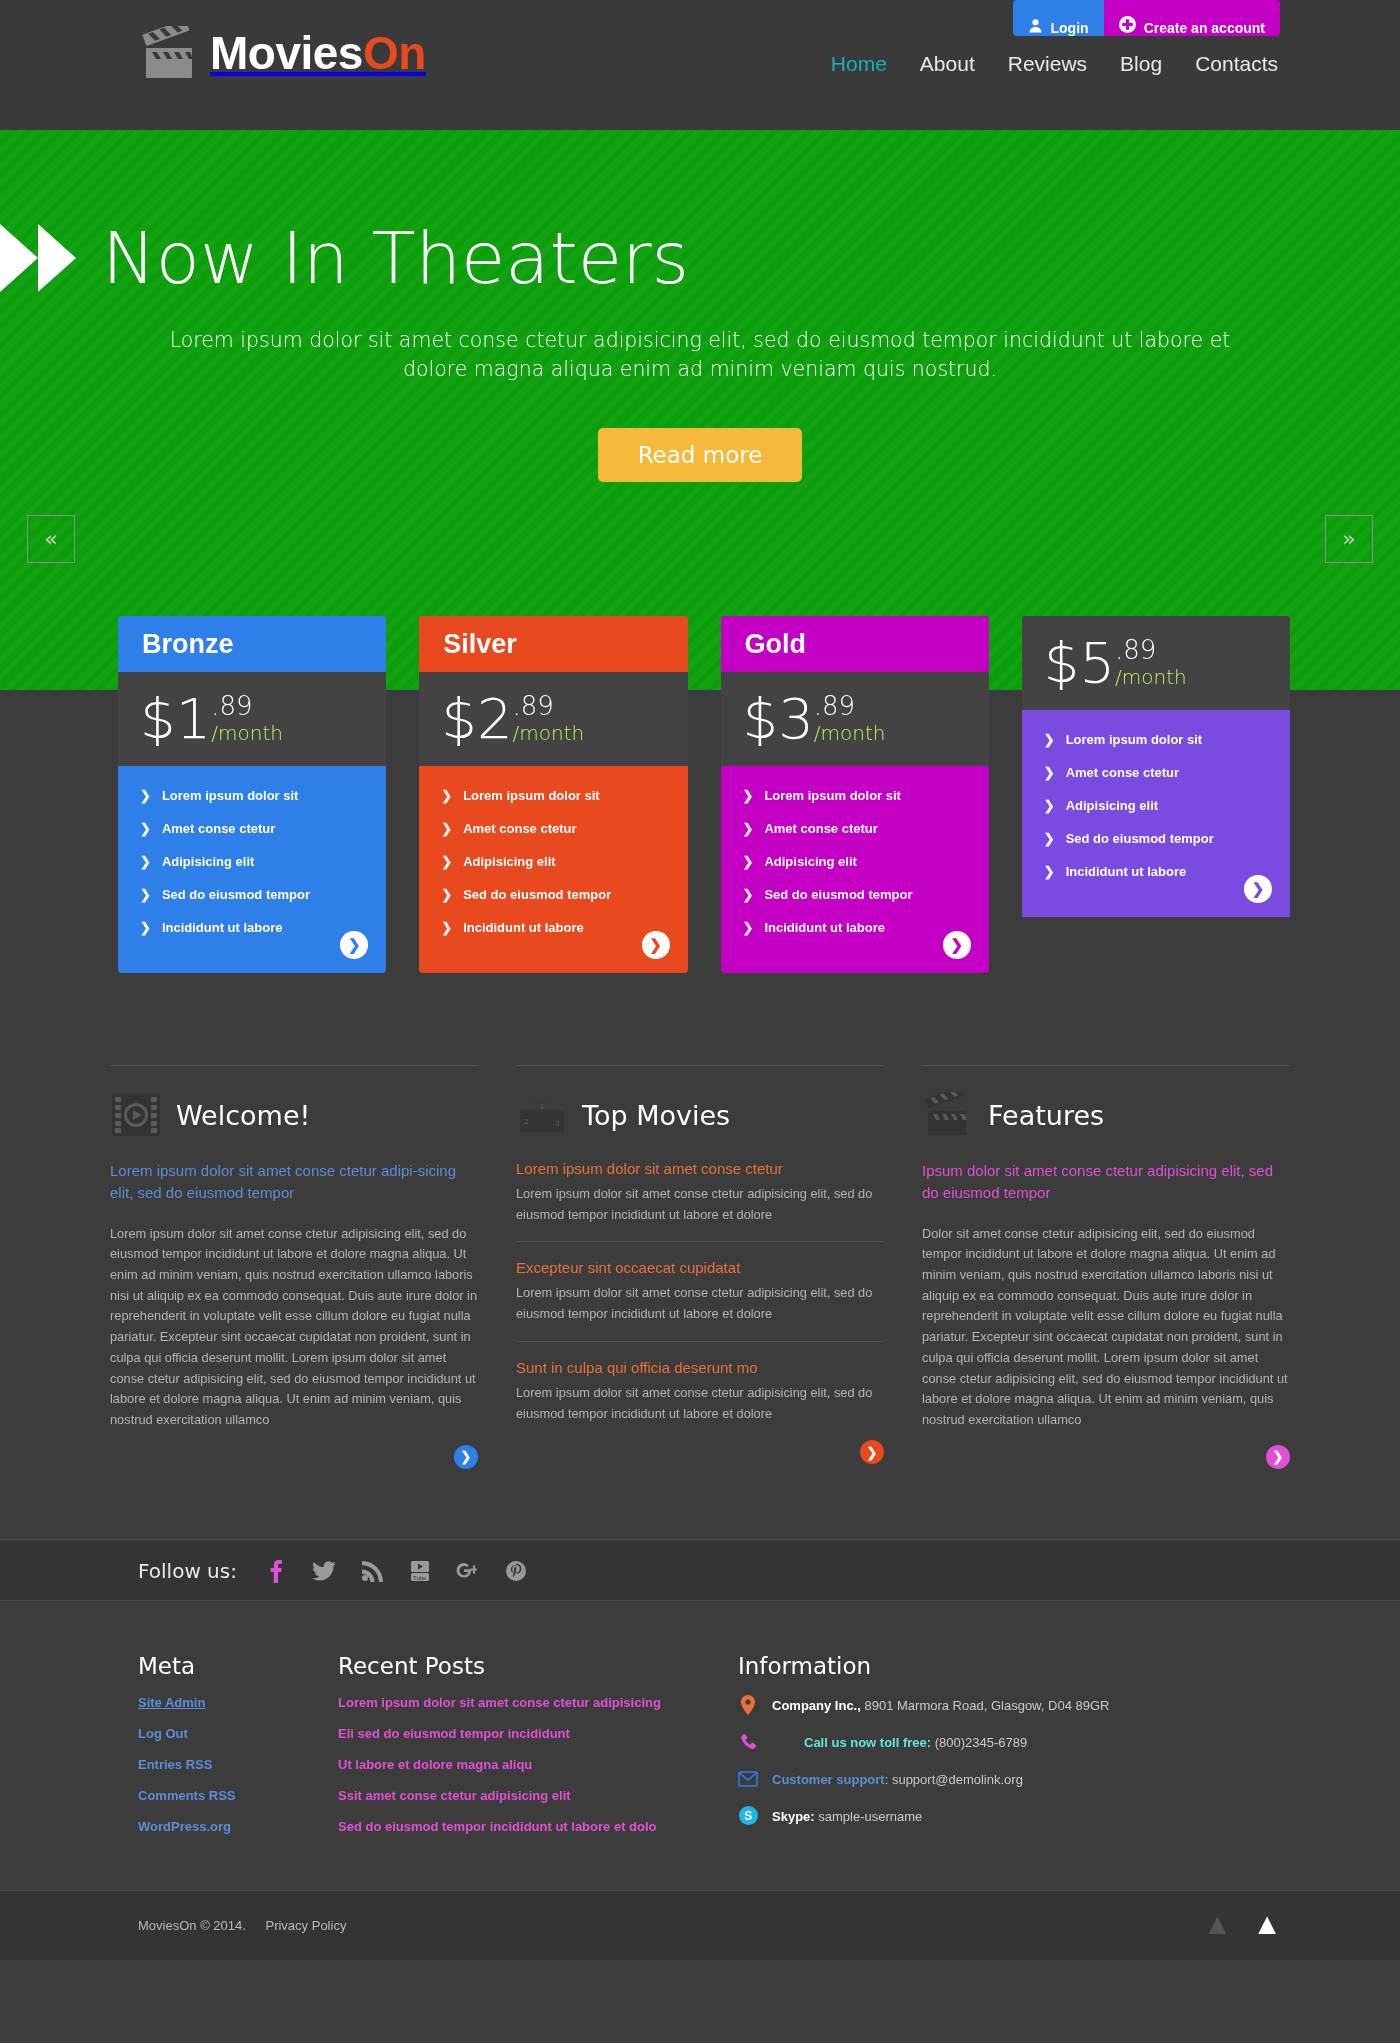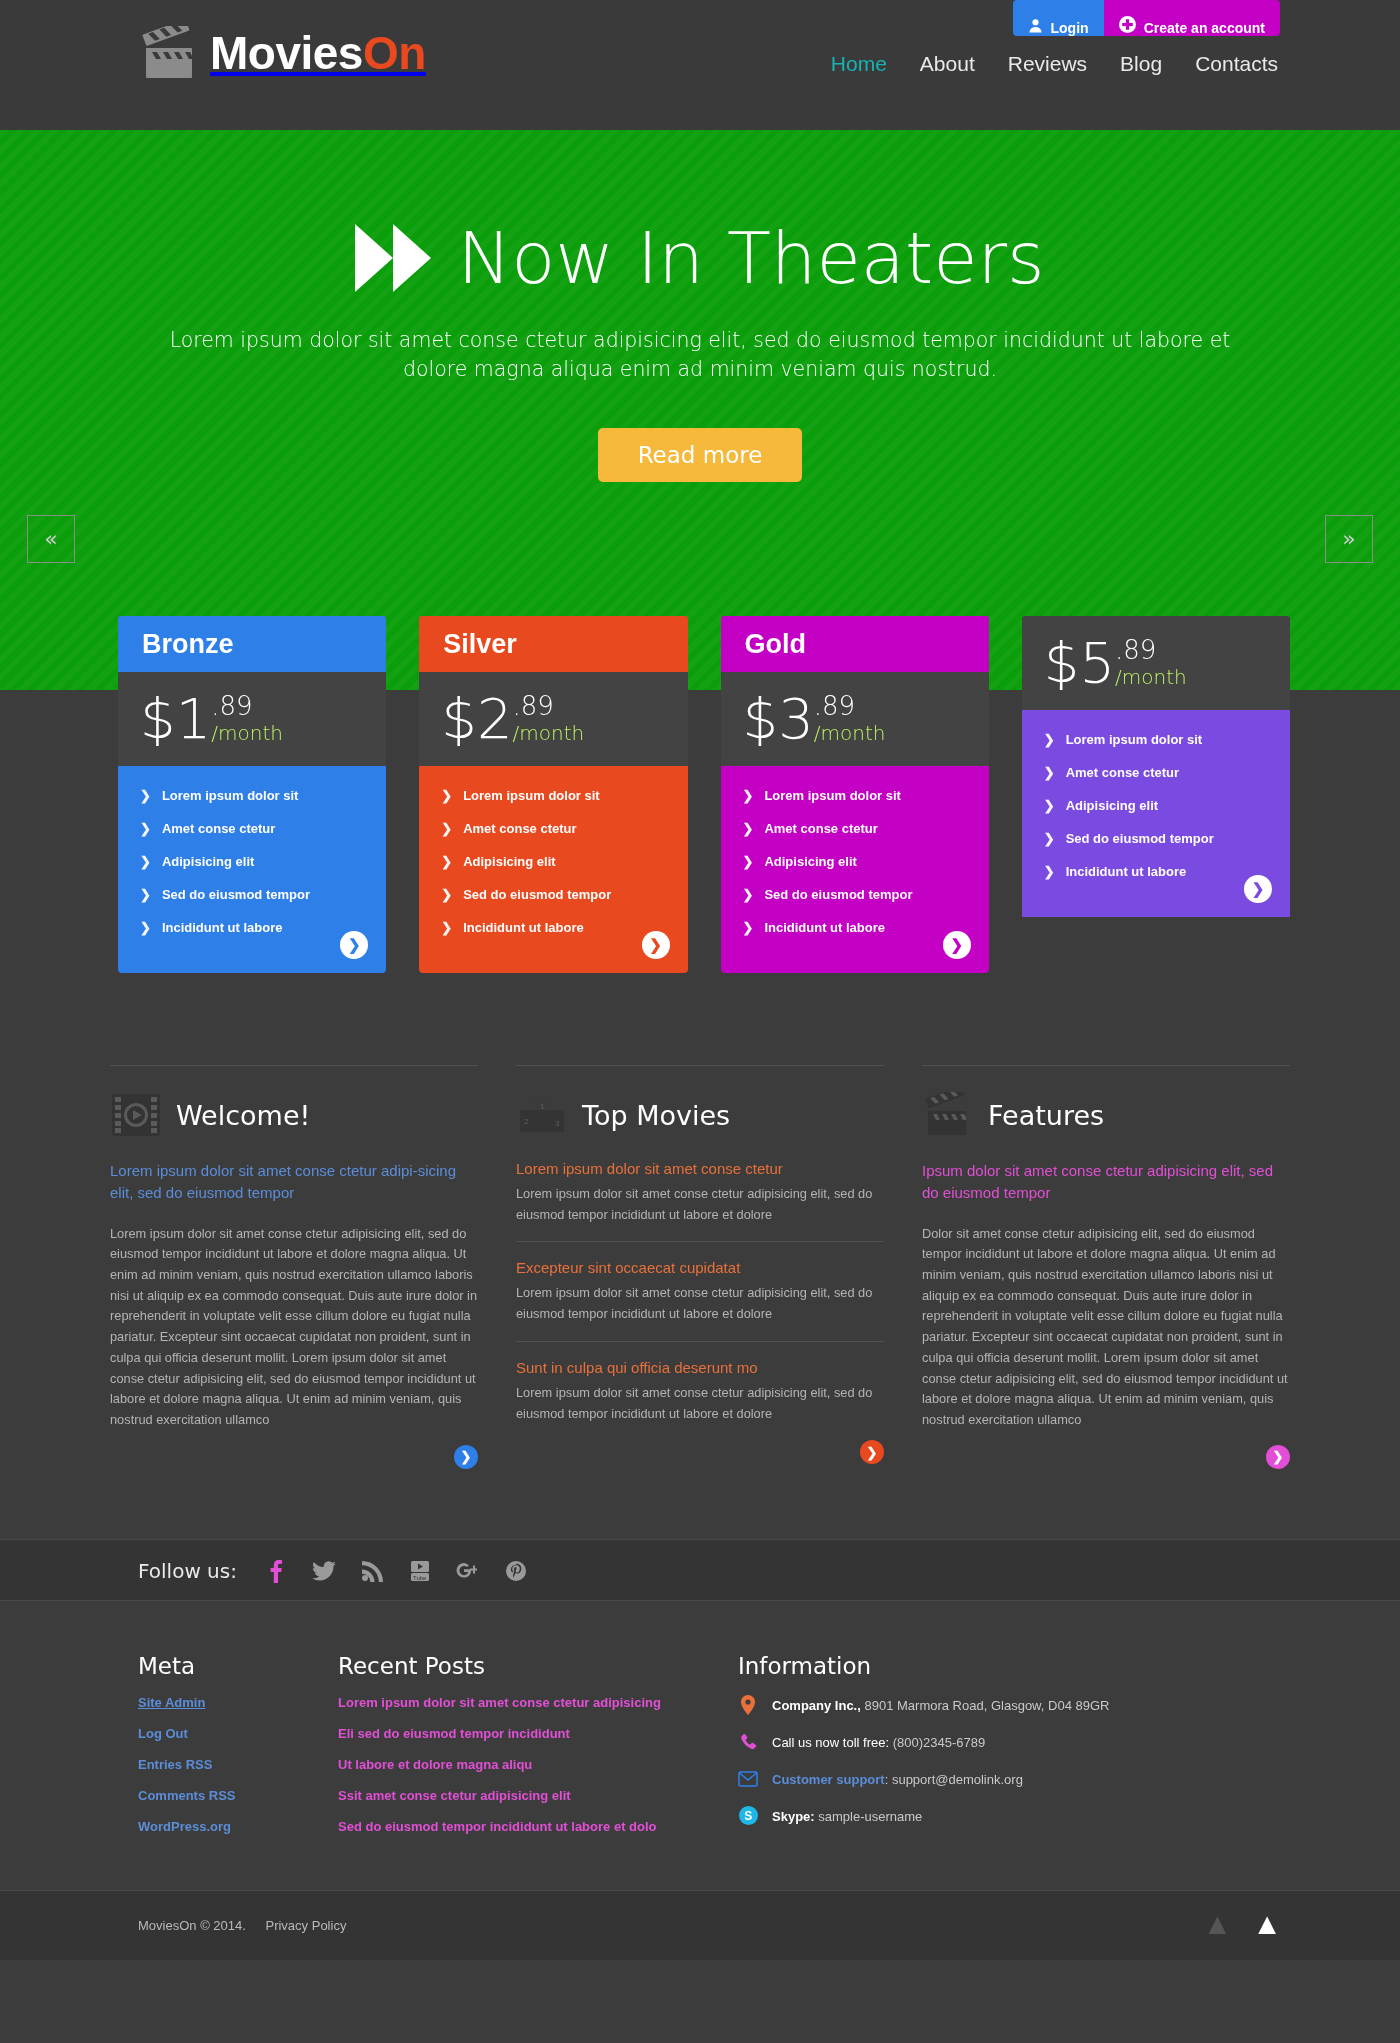--- a/index.html
+++ b/index.html
@@ -48,21 +48,21 @@
 
   
   .hero {
     position: relative;
     background: #0b9e0b;
     background-image: repeating-linear-gradient(135deg, rgba(255,255,255,0.035) 0 6px, rgba(0,0,0,0.0) 6px 12px);
     height: 560px;
     padding-top: 92px;
   }
   .hero-title {
-    display: flex; align-items: center; justify-content: center; gap: 26px;
+    display: flex; align-items: center; gap: 26px;
     color: #fff; font-size: 72px; font-weight: 300; line-height: 1;
     font-family: "DejaVu Sans", sans-serif;
   }
   .ff-icon { display: flex; }
   .ff-icon span {
     width: 0; height: 0;
     border-top: 34px solid transparent;
     border-bottom: 34px solid transparent;
     border-left: 38px solid #ffffff;
   }
@@ -171,21 +171,21 @@
   .footer h3 { color: #fff; font-size: 23px; font-weight: normal; margin-bottom: 16px;
                font-family: "DejaVu Sans", sans-serif; }
   .flink { display: block; font-size: 13px; font-weight: bold; text-decoration: none; margin-bottom: 16px; }
   .flink.blue { color: #5b8dd9; }
   .flink.blue.hovered { text-decoration: underline; }
   .flink.orange { color: #e8703a; }
   .flink.magenta { color: #e24fd6; }
   .info-row { display: flex; align-items: flex-start; gap: 14px; margin-bottom: 17px; font-size: 13px; }
   .info-ico { width: 20px; height: 20px; flex: 0 0 20px; display: flex; align-items: center; justify-content: center; }
   .info-txt { color: #c9c9c9; line-height: 1.35; padding-top: 2px; }
-  .k-magenta { color: #ffffff; font-weight: normal; }
+  .k-magenta { color: #5eead4; font-weight: bold; margin-left: 32px; }
   .k-blue { color: #5b8dd9; font-weight: bold; }
   .k-white { color: #ffffff; font-weight: bold; }
 
   
   .copy {
     background: #343434; border-top: 1px solid #484848; height: 70px;
   }
   .copy-inner { width: 1180px; margin: 0 auto; height: 70px; display: flex; align-items: center; padding-left: 28px; position: relative; }
   .copy-text { color: #b9b9b9; font-size: 13px; }
   .copy-text a { color: #b9b9b9; text-decoration: none; margin-left: 16px; }

